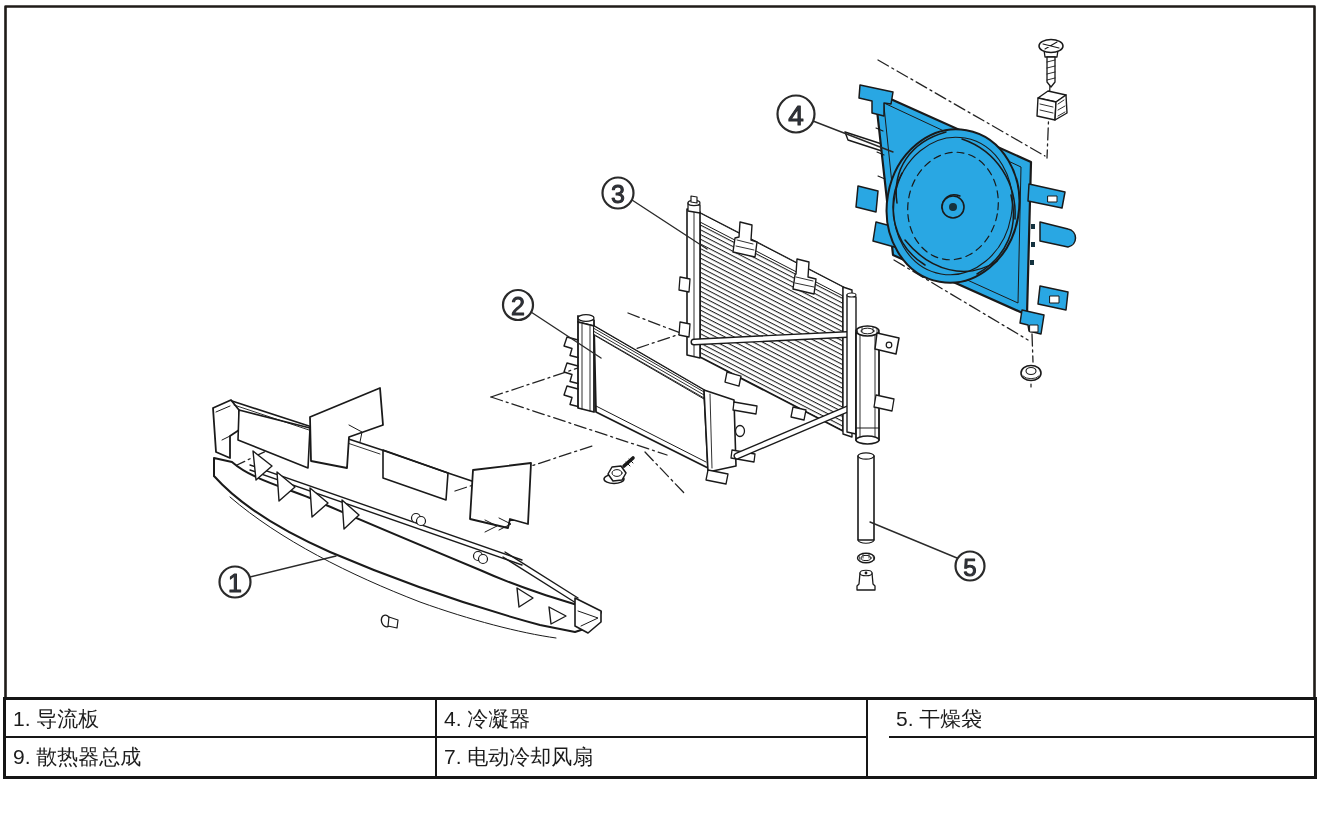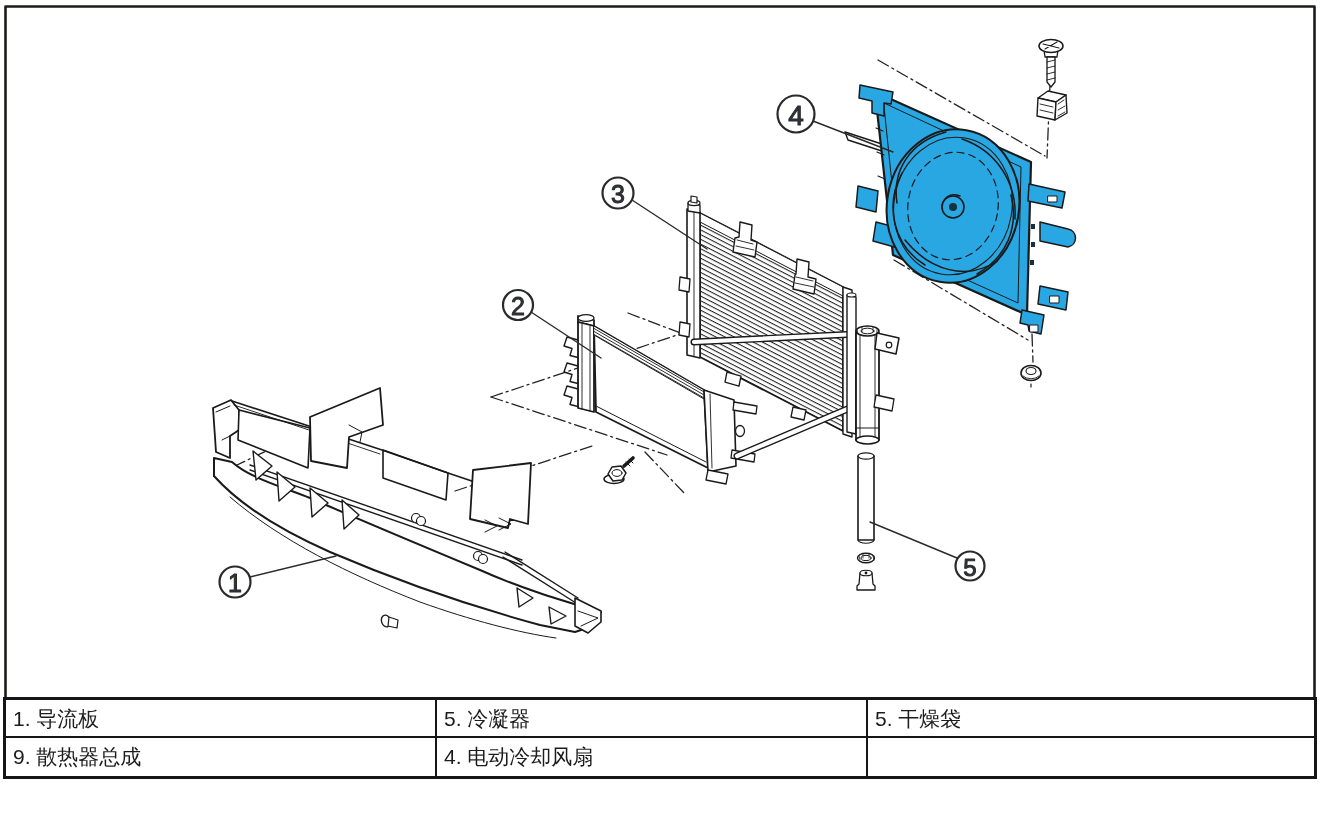--- a/index.html
+++ b/index.html
@@ -25,21 +25,21 @@
   }
   .legend-cell{
     box-sizing:border-box;
     height:38px;line-height:38px;
     padding-left:7px;
     font-size:21px;
     color:#1c1c1c;
     border-right:2px solid #161616;
     white-space:nowrap;overflow:hidden;
   }
-  .legend-cell:last-child{border-right:none;}
+  .legend-cell:last-child{border-right:none;margin-left:21px;}
   .legend-row-first .legend-cell{border-bottom:2px solid #161616;}
   
   .callout-digit{
     font-family:"Liberation Sans","DejaVu Sans",sans-serif;
     fill:#2e3340;
   }
 </style>
 </head>
 <body>
 
@@ -294,23 +294,23 @@
       <g>
         <circle cx="970" cy="566" r="14.5" fill="#ffffff" stroke-width="2.2"></circle>
         <text class="callout-digit" x="970" y="567" font-size="24" text-anchor="middle" dominant-baseline="central">5</text>
       </g>
     </g>
   </svg>
 
   <div class="legend">
     <div class="legend-row legend-row-first">
       <div class="legend-cell">1. 导流板</div>
-      <div class="legend-cell">5. 冷凝器</div>
+      <div class="legend-cell">4. 冷凝器</div>
       <div class="legend-cell">5. 干燥袋</div>
     </div>
     <div class="legend-row">
       <div class="legend-cell">9. 散热器总成</div>
-      <div class="legend-cell">4. 电动冷却风扇</div>
+      <div class="legend-cell">7. 电动冷却风扇</div>
       <div class="legend-cell"></div>
     </div>
   </div>
 
 </div>
 
 </body></html>

